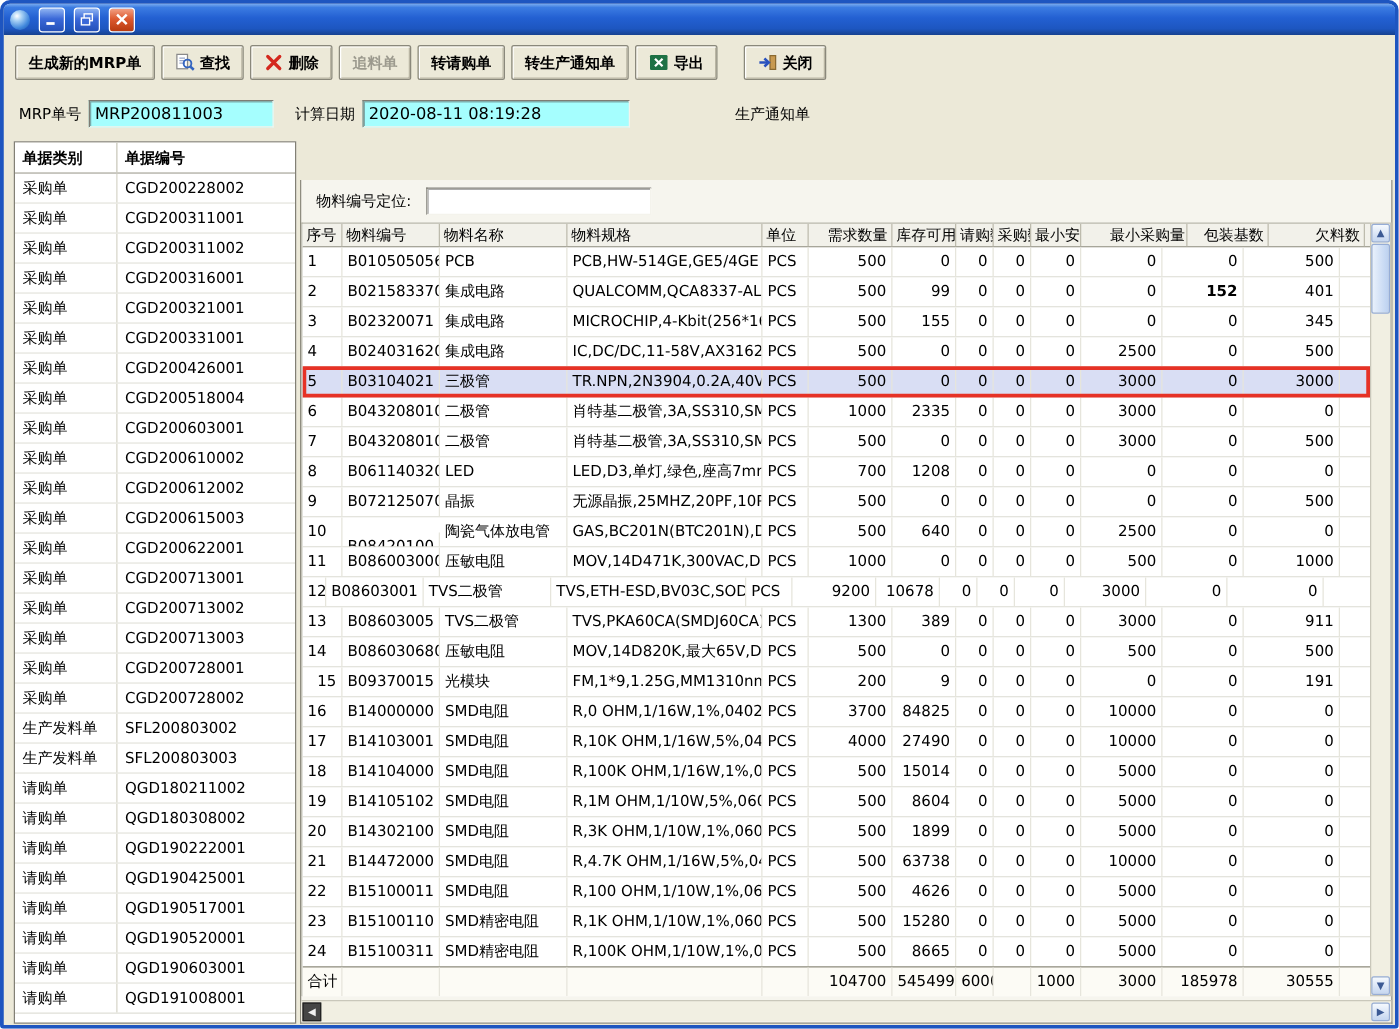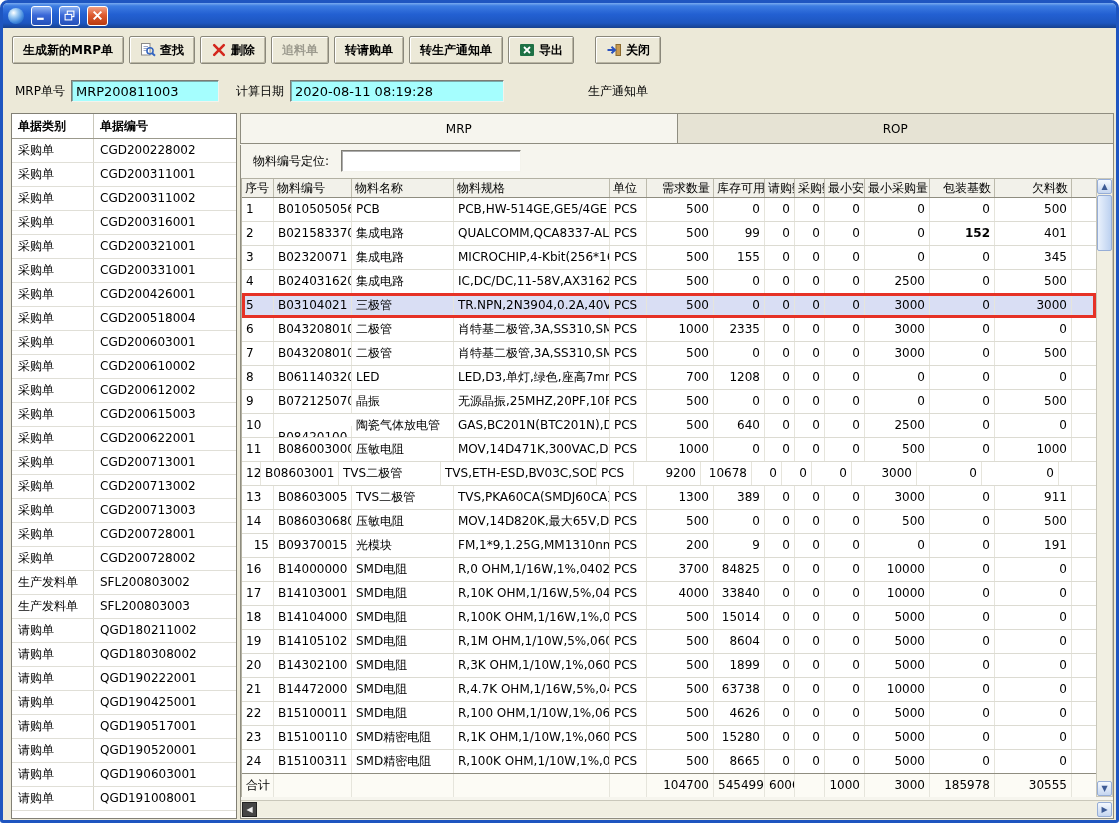--- a/index.html
+++ b/index.html
@@ -277,44 +277,40 @@
           <div class="dc1">请购单</div>
           <div class="dc2">QGD190603001</div>
         </div>
         <div class="doc-row">
           <div class="dc1">请购单</div>
           <div class="dc2">QGD191008001</div>
         </div>
       </div>
   </div>
 
-  <div class="tab-strip">
-      <div class="tab active">MRP</div>
-      <div class="tab">ROP</div>
-    </div>
 
   <div class="main-pane">
     <div class="locate-row">
       <span class="flabel">物料编号定位:</span>
       <input class="white-input" style="width: 180px;" value="">
     </div>
 
     <div class="grid">
       <div class="ghead">
           <div style="width: 32px;">序号</div>
           <div style="width: 78px;">物料编号</div>
           <div style="width: 102px;">物料名称</div>
           <div style="width: 156px;">物料规格</div>
           <div style="width: 37px;">单位</div>
           <div class="num" style="width: 67px;">需求数量</div>
           <div class="num" style="width: 51px;">库存可用数</div>
           <div class="num" style="width: 30px;">请购数</div>
           <div class="num" style="width: 30px;">采购数</div>
           <div class="num" style="width: 40px;">最小安全数</div>
-          <div class="num" style="width: 65px;">最小采购量</div>
+          <div class="num" style="width: 65px; margin-left: 20px;">最小采购量</div>
           <div class="num" style="width: 65px;">包装基数</div>
           <div class="num" style="width: 77px;">欠料数</div>
           <div class="gfill"></div>
         </div>
       <div>
           <div class="grow">
             <div style="width: 32px;">1</div>
             <div style="width: 78px;">B0105050560</div>
             <div style="width: 102px;">PCB</div>
             <div style="width: 156px;">PCB,HW-514GE,GE5/4GE</div>
@@ -569,21 +565,21 @@
             <div class="num" style="width: 77px;">0</div>
             <div class="gfill"></div>
           </div>
           <div class="grow">
             <div style="width: 32px;">17</div>
             <div style="width: 78px;">B14103001</div>
             <div style="width: 102px;">SMD电阻</div>
             <div style="width: 156px;">R,10K OHM,1/16W,5%,040</div>
             <div style="width: 37px;">PCS</div>
             <div class="num" style="width: 67px;">4000</div>
-            <div class="num" style="width: 51px;">33840</div>
+            <div class="num" style="width: 51px;">27490</div>
             <div class="num" style="width: 30px;">0</div>
             <div class="num" style="width: 30px;">0</div>
             <div class="num" style="width: 40px;">0</div>
             <div class="num" style="width: 65px;">10000</div>
             <div class="num" style="width: 65px;">0</div>
             <div class="num" style="width: 77px;">0</div>
             <div class="gfill"></div>
           </div>
           <div class="grow">
             <div style="width: 32px;">18</div>

